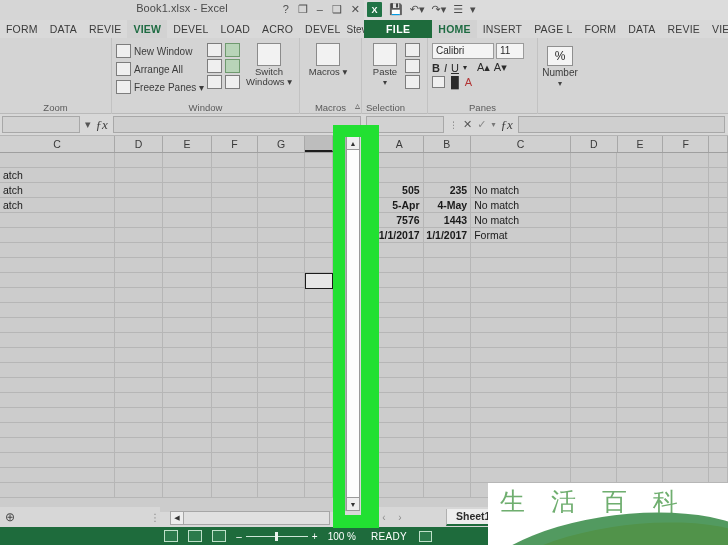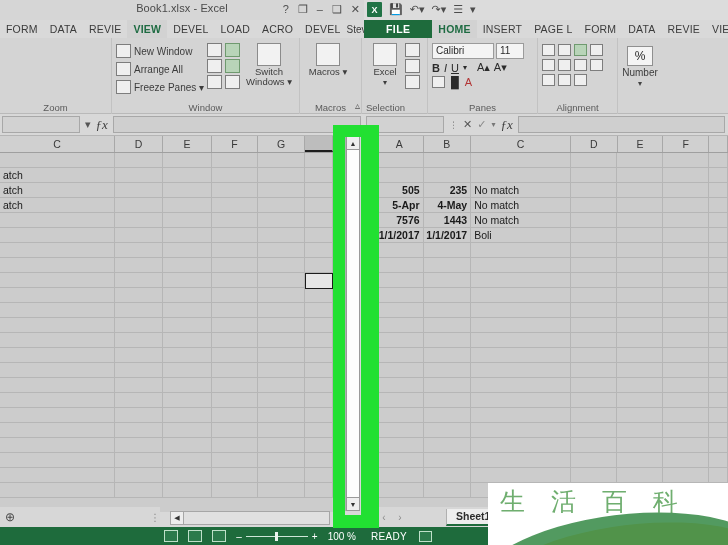--- a/index.html
+++ b/index.html
@@ -507,21 +507,21 @@
       <div class="tab">DEVEL</div>
 
     </div>
 
     <div class="ribbon">
 
       <div class="rgroup" style="width:64px;">
         <div class="rgbody">
           <div class="bigbtn" style="width:34px;">
             <span class="ico ico-lg"></span>
-            <span>Excel</span>
+            <span>Paste</span>
             <span style="font-size:8px;">▾</span>
           </div>
           <div class="smallrow">
             <span class="ico ico-sq"></span>
             <span class="ico ico-sq"></span>
             <span class="ico ico-sq"></span>
           </div>
         </div>
         <div class="rglabel" style="text-align:left;padding-left:2px;">Selection</div>
       </div>
@@ -542,42 +542,20 @@
           </div>
           <div style="display:flex;gap:6px;align-items:center;font-size:11px;color:#2b2b2b;">
             <span class="ico ico-sq" style="width:13px;height:12px;"></span>
             <span>█</span>
             <span style="color:#b23434;">A</span>
           </div>
         </div>
         <div class="rglabel">Panes</div>
       </div>
 
-      <div class="rgroup" style="width:80px;">
-        <div class="rgbody" style="flex-direction:column;gap:3px;padding-top:4px;">
-          <div style="display:flex;gap:3px;align-items:center;">
-            <span class="ico ico-sq" style="width:13px;height:12px;"></span>
-            <span class="ico ico-sq" style="width:13px;height:12px;"></span>
-            <span class="ico ico-sq tile-on" style="width:13px;height:12px;"></span>
-            <span class="ico ico-sq" style="width:13px;height:12px;"></span>
-          </div>
-          <div style="display:flex;gap:3px;align-items:center;">
-            <span class="ico ico-sq" style="width:13px;height:12px;"></span>
-            <span class="ico ico-sq" style="width:13px;height:12px;"></span>
-            <span class="ico ico-sq" style="width:13px;height:12px;"></span>
-            <span class="ico ico-sq" style="width:13px;height:12px;"></span>
-          </div>
-          <div style="display:flex;gap:3px;align-items:center;">
-            <span class="ico ico-sq" style="width:13px;height:12px;"></span>
-            <span class="ico ico-sq" style="width:13px;height:12px;"></span>
-            <span class="ico ico-sq" style="width:13px;height:12px;"></span>
-          </div>
-        </div>
-        <div class="rglabel">Alignment</div>
-      </div>
 
       <div class="rgroup" style="width:44px;">
         <div class="rgbody" style="flex-direction:column;align-items:center;gap:1px;padding-top:6px;">
           <span style="width:26px;height:20px;border:1px solid #8f8f8f;background:#f4f4f4;display:flex;align-items:center;justify-content:center;font-size:12px;color:#2a2a2a;">%</span>
           <span style="font-size:10px;color:#3c3c3c;">Number</span>
           <span style="font-size:8px;color:#444;">▾</span>
         </div>
       </div>
 
     </div>
@@ -646,21 +624,21 @@
             <div class="gcell num" style="width: 50px;">1443</div>
             <div class="gcell txt" style="width: 105px;">No match</div>
             <div class="gcell" style="width: 49px;"></div>
             <div class="gcell" style="width: 48px;"></div>
             <div class="gcell" style="width: 48px;"></div>
             <div class="gcell" style="width: 20px;"></div>
           </div>
           <div class="grow">
             <div class="gcell num" style="width: 50px;">1/1/2017</div>
             <div class="gcell num" style="width: 50px;">1/1/2017</div>
-            <div class="gcell txt" style="width: 105px;">Boli</div>
+            <div class="gcell txt" style="width: 105px;">Format</div>
             <div class="gcell" style="width: 49px;"></div>
             <div class="gcell" style="width: 48px;"></div>
             <div class="gcell" style="width: 48px;"></div>
             <div class="gcell" style="width: 20px;"></div>
           </div>
           <div class="grow">
             <div class="gcell num" style="width: 50px;"></div>
             <div class="gcell num" style="width: 50px;"></div>
             <div class="gcell txt" style="width: 105px;"></div>
             <div class="gcell" style="width: 49px;"></div>

